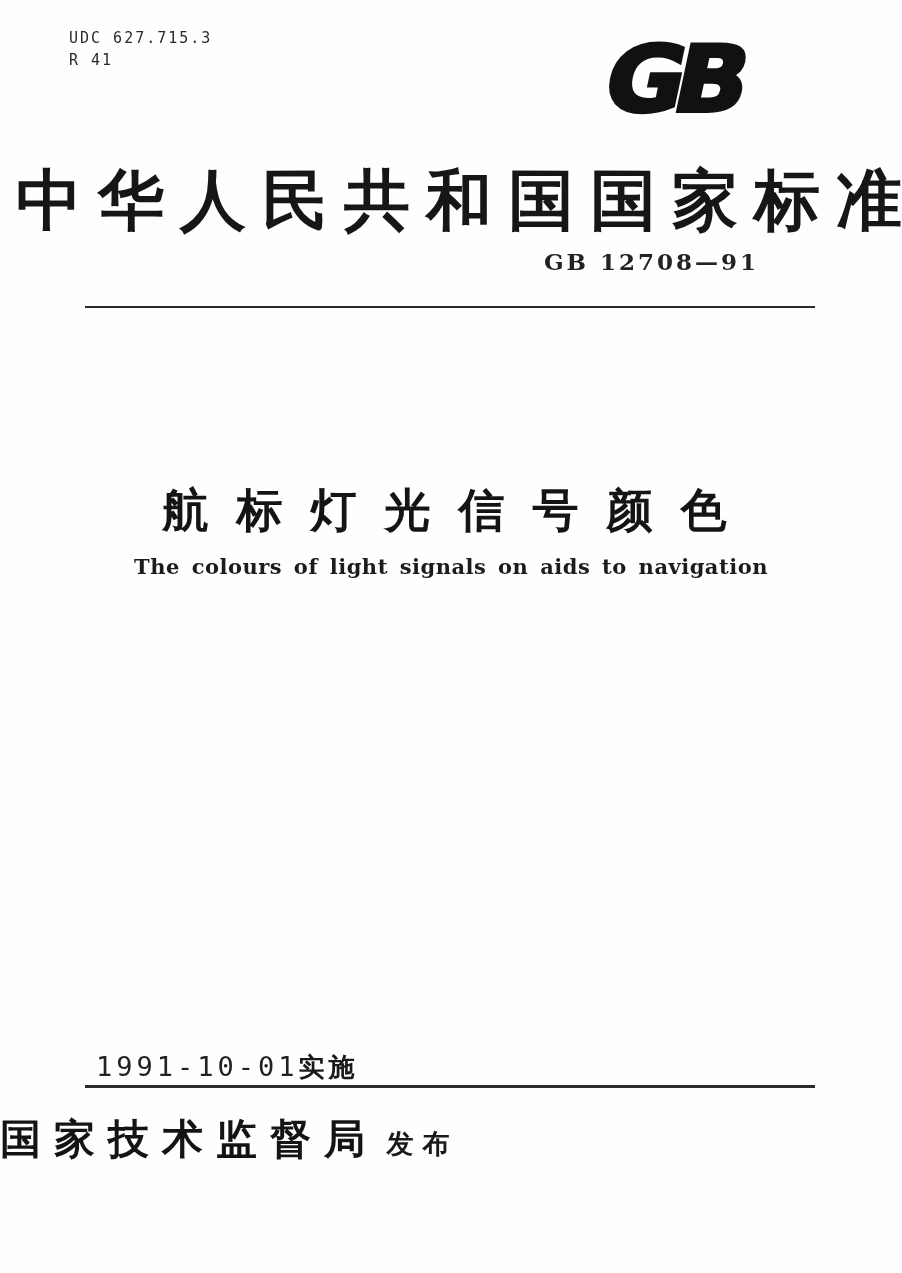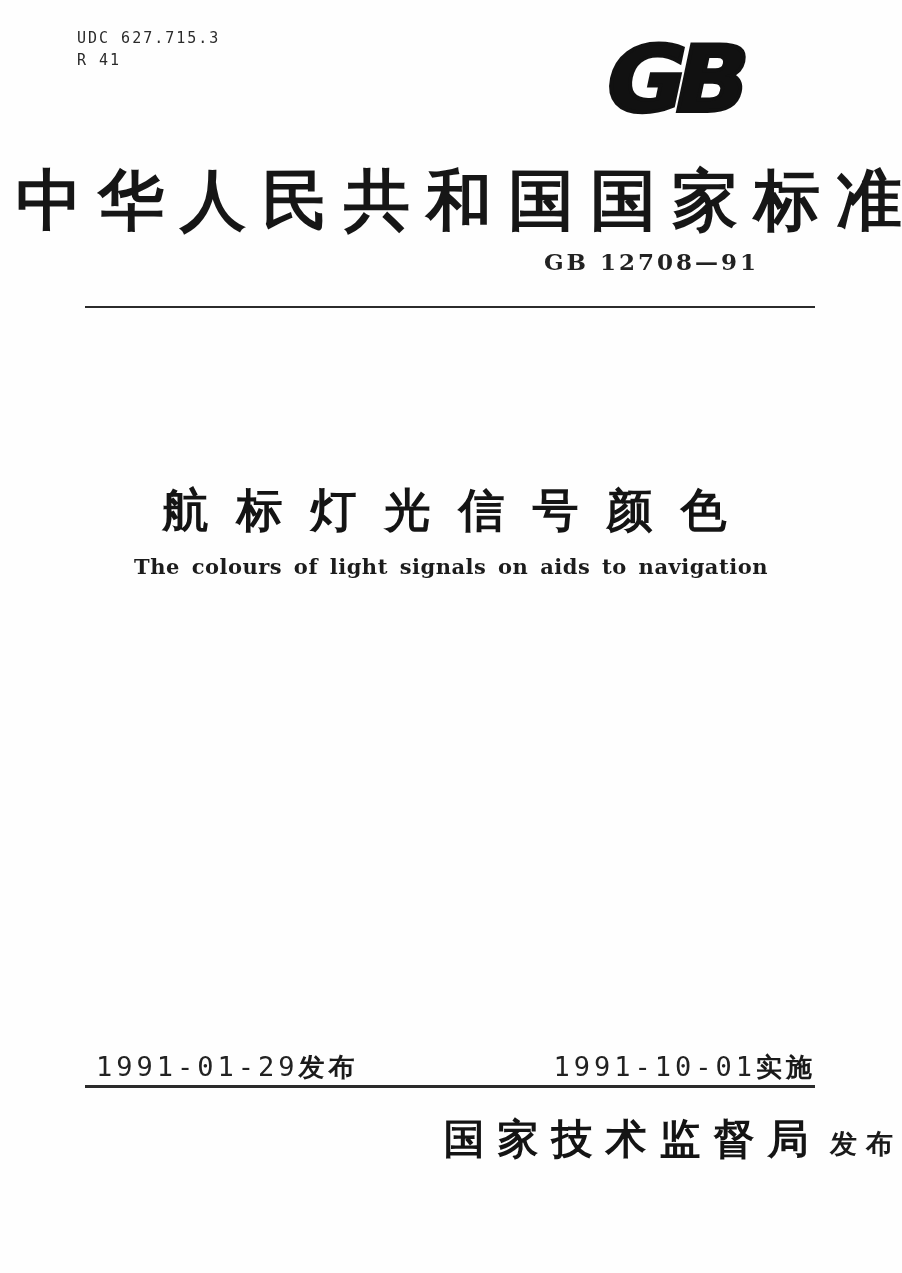--- a/index.html
+++ b/index.html
@@ -11,21 +11,21 @@
     margin: 0 auto;
     background: #fefefe;
     color: #1e1e1e;
     overflow: hidden;
     font-family: "Liberation Sans", sans-serif;
   }
 
   
   .udc-block {
     position: absolute;
-    left: 77px;
+    left: 69px;
     top: 28px;
     font-family: "DejaVu Sans Mono", "Liberation Mono", monospace;
     font-size: 15px;
     letter-spacing: 2px;
     line-height: 1.45;
     color: #2a2a2a;
   }
 
   
   .gb-logo {
@@ -144,21 +144,21 @@
     letter-spacing: 4px;
     color: #1a1a1a;
   }
 
   
   .publisher-row {
     position: absolute;
     top: 1112px;
     left: 0;
     width: 100%;
-    text-align: right;
+    text-align: left;
     white-space: nowrap;
   }
   .publisher-name {
     font-family: "DejaVu Serif", "Liberation Serif", serif;
     font-weight: bold;
     font-size: 41px;
     letter-spacing: 13px;
     color: #141414;
     vertical-align: baseline;
   }
@@ -191,23 +191,20 @@
   <div class="std-number">GB 12708—91</div>
 
   <hr class="rule rule-top">
 
   <div class="doc-title-cn">航标灯光信号颜色</div>
 
   <div class="doc-title-en">The colours of light signals on aids to navigation</div>
 
   <div class="dates-row">
     <div class="date-item">
-      <span class="date-digits">1991-01-29</span><span class="date-label">发布</span>
-    </div>
-    <div class="date-item">
       <span class="date-digits">1991-10-01</span><span class="date-label">实施</span>
     </div>
   </div>
 
   <hr class="rule rule-bottom">
 
   <div class="publisher-row">
     <span class="publisher-name">国家技术监督局</span>
     <span class="publisher-label">发布</span>
   </div>

